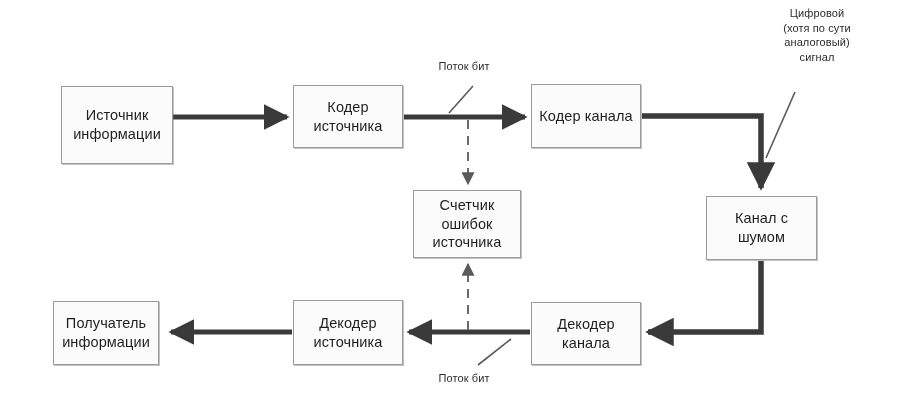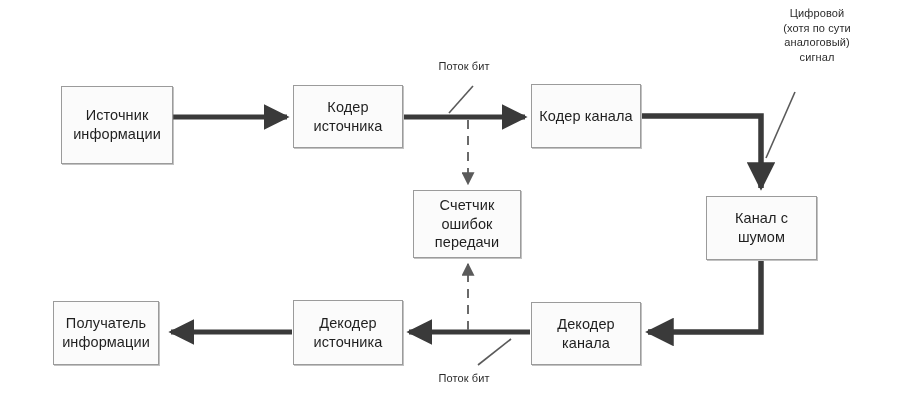--- a/index.html
+++ b/index.html
@@ -107,21 +107,21 @@
   <div class="node" id="node-source-enc">Кодер
 источника</div>
 
   <div class="node" id="node-noisy-chan">Канал с
 шумом</div>
 
   <div class="node" id="node-chan-enc">Кодер канала</div>
 
   <div class="node" id="node-err-count">Счетчик
 ошибок
-передачи</div>
+источника</div>
 
   <div class="node" id="node-chan-dec">Декодер
 канала</div>
 
   <div class="node" id="node-source-dec">Декодер
 источника</div>
 
   <div class="node" id="node-receiver">Получатель
 информации</div>
 

